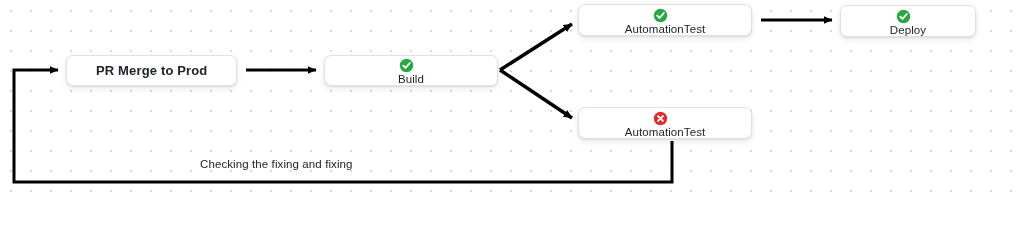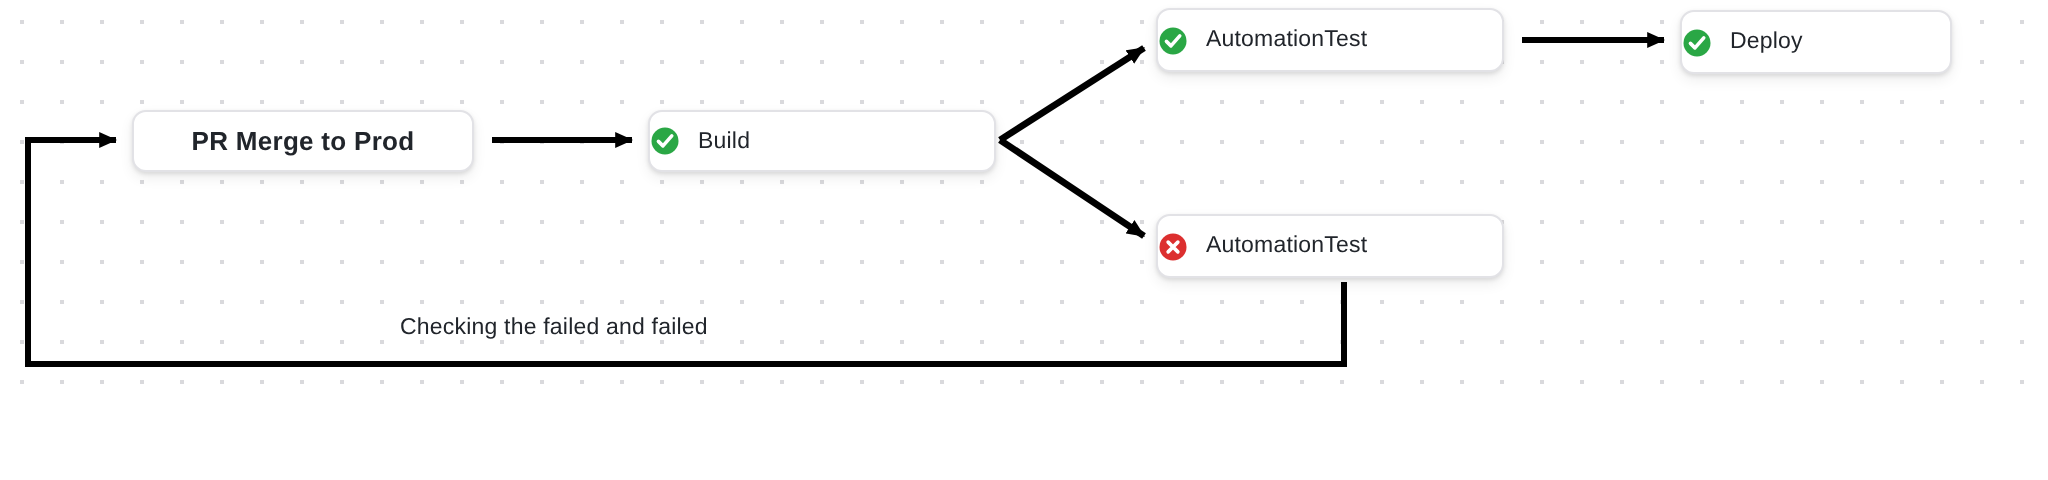--- a/index.html
+++ b/index.html
@@ -41,25 +41,26 @@
     background: #ffffff;
     border: 1px solid #e2e2e6;
     border-radius: 7px;
     box-shadow: 0 1px 2px rgba(0,0,0,0.10), 0 3px 7px rgba(0,0,0,0.07);
     display: flex;
     align-items: center;
     z-index: 3;
   }
 
   .node-plain {
-    justify-content: center;
+    padding-left: 29px;
   }
 
   .node-icon-row {
-    justify-content: flex-start;
+    justify-content: flex-end;
+    flex-direction: column;
   }
 
   .node-label {
     font-size: 11.5px;
     color: #21252b;
     letter-spacing: 0.1px;
     white-space: nowrap;
   }
 
   .node-label.bold {
@@ -147,15 +148,15 @@
   </div>
 
   <div class="node node-icon-row" style="left:578px; top:107px; width:174px; height:32px;">
     <svg class="status-icon" viewBox="0 0 16 16" xmlns="http://www.w3.org/2000/svg">
       <circle cx="8" cy="8" r="7.2" fill="#dc2f2f"></circle>
       <path d="M5.4 5.4 L10.6 10.6 M10.6 5.4 L5.4 10.6" fill="none" stroke="#ffffff" stroke-width="1.9" stroke-linecap="round"></path>
     </svg>
     <span class="node-label">AutomationTest</span>
   </div>
 
-  <div class="edge-caption" style="left:200px; top:158px;">Checking the failed and failed</div>
+  <div class="edge-caption" style="left:200px; top:158px;">Checking the fixing and fixing</div>
 
 </div>
 
 </body></html>

